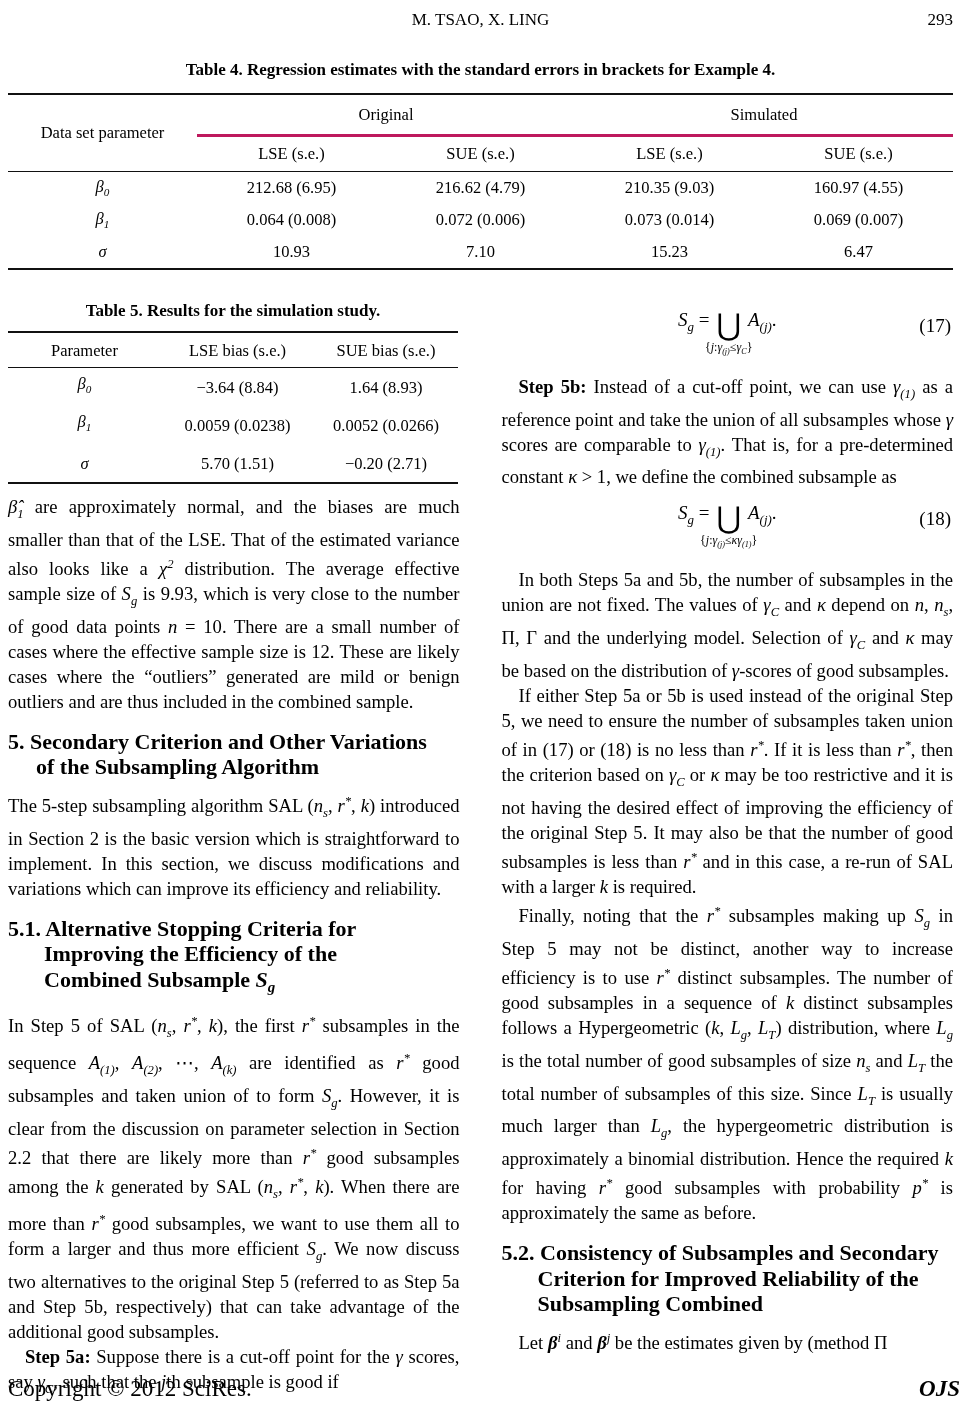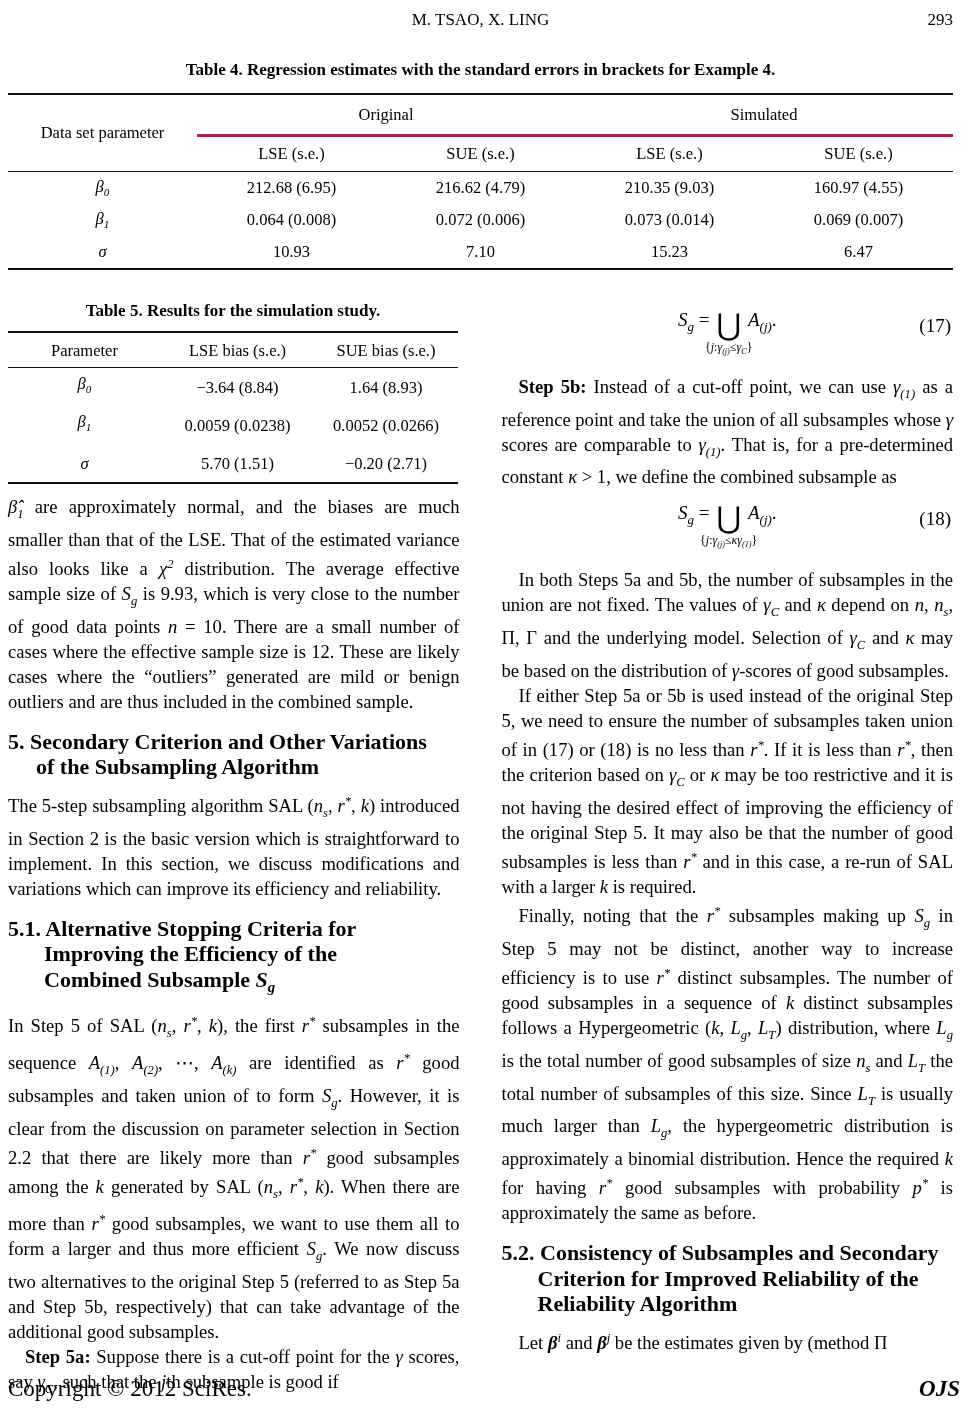--- a/index.html
+++ b/index.html
@@ -221,21 +221,21 @@
         <span><span class="seg-i">A</span><span class="seg-isub">(j)</span><span class="seg-n">.</span></span>
         <span class="eq-num">(18)</span>
       </div>
 
       <p class="para indent"><span class="seg-n">In both Steps 5a and 5b, the number of subsamples in the union are not fixed. The values of </span><span class="seg-i">γ</span><span class="seg-isub">C</span><span class="seg-n"> and </span><span class="seg-i">κ</span><span class="seg-n"> depend on </span><span class="seg-i">n</span><span class="seg-n">, </span><span class="seg-i">n</span><span class="seg-isub">s</span><span class="seg-n">, Π, Γ and the underlying model. Selection of </span><span class="seg-i">γ</span><span class="seg-isub">C</span><span class="seg-n"> and </span><span class="seg-i">κ</span><span class="seg-n"> may be based on the distribution of </span><span class="seg-i">γ</span><span class="seg-n">-scores of good subsamples.</span></p>
 
       <p class="para indent"><span class="seg-n">If either Step 5a or 5b is used instead of the original Step 5, we need to ensure the number of subsamples taken union of in (17) or (18) is no less than </span><span class="seg-i">r</span><span class="seg-isup">*</span><span class="seg-n">. If it is less than </span><span class="seg-i">r</span><span class="seg-isup">*</span><span class="seg-n">, then the criterion based on </span><span class="seg-i">γ</span><span class="seg-isub">C</span><span class="seg-n"> or </span><span class="seg-i">κ</span><span class="seg-n"> may be too restrictive and it is not having the desired effect of improving the efficiency of the original Step 5. It may also be that the number of good subsamples is less than </span><span class="seg-i">r</span><span class="seg-isup">*</span><span class="seg-n"> and in this case, a re-run of SAL with a larger </span><span class="seg-i">k</span><span class="seg-n"> is required.</span></p>
 
       <p class="para indent"><span class="seg-n">Finally, noting that the </span><span class="seg-i">r</span><span class="seg-isup">*</span><span class="seg-n"> subsamples making up </span><span class="seg-i">S</span><span class="seg-isub">g</span><span class="seg-n"> in Step 5 may not be distinct, another way to increase efficiency is to use </span><span class="seg-i">r</span><span class="seg-isup">*</span><span class="seg-n"> distinct subsamples. The number of good subsamples in a sequence of </span><span class="seg-i">k</span><span class="seg-n"> distinct subsamples follows a Hypergeometric (</span><span class="seg-i">k</span><span class="seg-n">, </span><span class="seg-i">L</span><span class="seg-isub">g</span><span class="seg-n">, </span><span class="seg-i">L</span><span class="seg-isub">T</span><span class="seg-n">) distribution, where </span><span class="seg-i">L</span><span class="seg-isub">g</span><span class="seg-n"> is the total number of good subsamples of size </span><span class="seg-i">n</span><span class="seg-isub">s</span><span class="seg-n"> and </span><span class="seg-i">L</span><span class="seg-isub">T</span><span class="seg-n"> the total number of subsamples of this size. Since </span><span class="seg-i">L</span><span class="seg-isub">T</span><span class="seg-n"> is usually much larger than </span><span class="seg-i">L</span><span class="seg-isub">g</span><span class="seg-n">, the hypergeometric distribution is approximately a binomial distribution. Hence the required </span><span class="seg-i">k</span><span class="seg-n"> for having </span><span class="seg-i">r</span><span class="seg-isup">*</span><span class="seg-n"> good subsamples with probability </span><span class="seg-i">p</span><span class="seg-isup">*</span><span class="seg-n"> is approximately the same as before.</span></p>
 
-      <h3 class="section-h hang36"><span class="seg-n">5.2. Consistency of Subsamples and Secondary</span><br><span class="seg-n">Criterion for Improved Reliability of the</span><br><span class="seg-n">Reliability Algorithm</span></h3>
+      <h3 class="section-h hang36"><span class="seg-n">5.2. Consistency of Subsamples and Secondary</span><br><span class="seg-n">Criterion for Improved Reliability of the</span><br><span class="seg-n">Subsampling Combined</span></h3>
 
       <p class="para indent"><span class="seg-n">Let </span><span class="seg-bi">β</span><span class="seg-isup">i</span><span class="seg-n"> and </span><span class="seg-bi">β</span><span class="seg-isup">j</span><span class="seg-n"> be the estimates given by (method Π</span></p>
 
     </div>
   </div>
 
   <div class="footer">
     <span>Copyright © 2012 SciRes.</span>
     <span class="journal-mark">OJS</span>
   </div>

